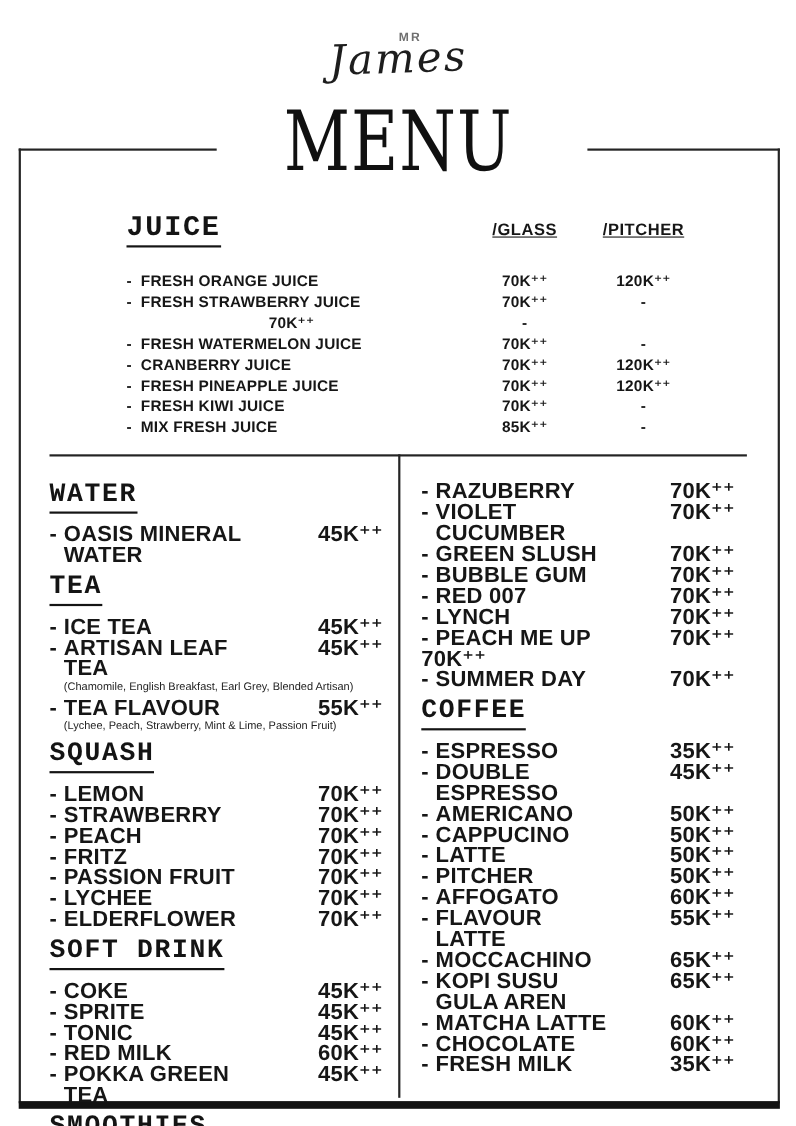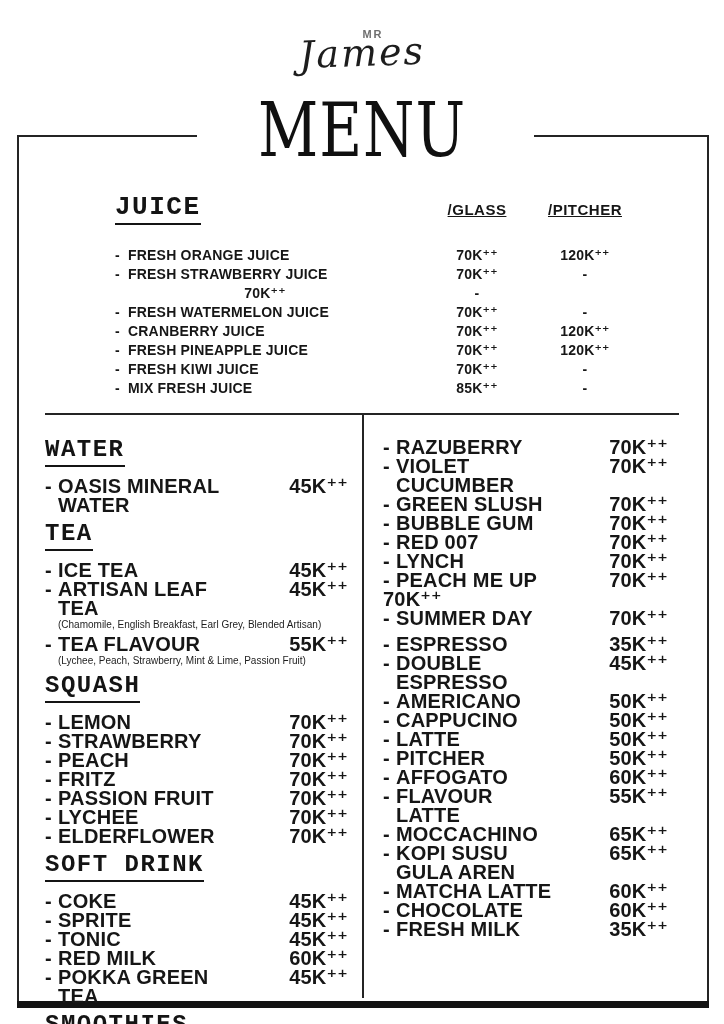--- a/index.html
+++ b/index.html
@@ -373,20 +373,21 @@
           <div class="prow-main">
             <span class="nm">SUMMER DAY</span>
             <span class="pr">70K⁺⁺</span>
           </div>
 
         </div>
         </div>
     </section>
 
     <section class="menu-section">
+      <h2 class="sec-head">COFFEE</h2>
       <div>
 
       <div>
           <div class="prow-main">
             <span class="nm">ESPRESSO</span>
             <span class="pr">35K⁺⁺</span>
           </div>
 
         </div>
           <div>

